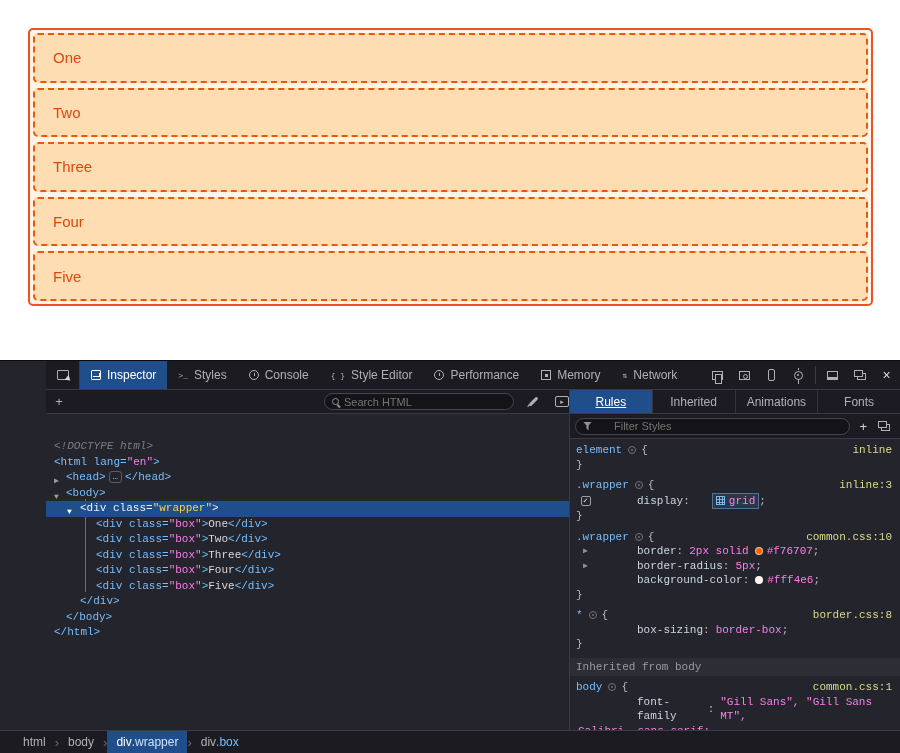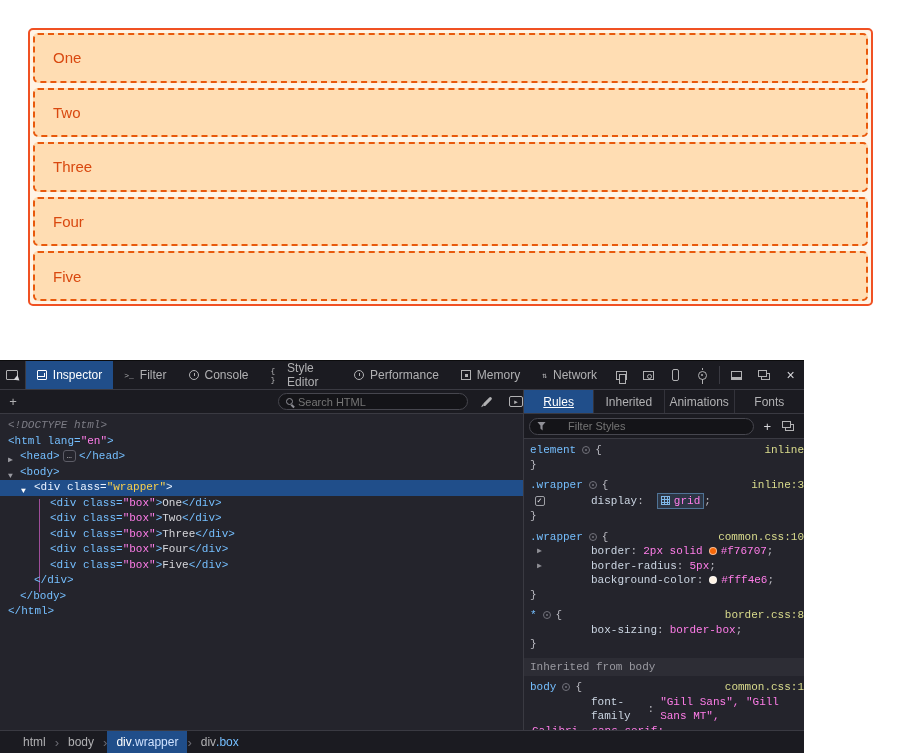--- a/index.html
+++ b/index.html
@@ -8,22 +8,22 @@
            font-family:"Liberation Sans", sans-serif; }
 
   
   .demo-wrapper { position:absolute; left:28px; top:28px; width:845px; height:278px;
     background:#fff4e6; border:2px solid #f05123; border-radius:5px;
     display:grid; grid-template-rows:repeat(5,1fr); gap:5px; padding:3px; }
   .demo-box { background:#ffddb3; border:2px dashed #e8590c; border-radius:5px;
     color:#d9480f; font-size:15px; display:flex; align-items:center; padding-left:18px; }
 
   
-  .devtools { position:absolute; left:0; top:360px; width:804px; height:393px;
-    background:#24242c; border-top:1px solid #0c0c0d; color:#b1b1b3; font-size:12px; }
+  .devtools { position:absolute; left:0; top:360px; width:900px; height:393px;
+    background:#24242c; border-top:1px solid #0c0c0d; color:#b1b1b3; font-size:12px;padding-left:46px; }
 
   
   .dt-toolbar { height:29px; background:#1b1b21; border-bottom:1px solid #3a3a42;
     display:flex; align-items:stretch; }
   .pick-btn { width:34px; display:flex; align-items:center; justify-content:center;
     border-right:1px solid #3a3a42; }
   .pick-glyph { position:relative; width:12px; height:10px; border:1px solid #b1b1b3; border-radius:1px; }
   .pick-glyph::after { content:""; position:absolute; right:-3px; bottom:-3px; width:0; height:0;
     border-left:5px solid #d7d7db; border-top:3px solid transparent; border-bottom:3px solid transparent;
     transform:rotate(40deg); }
@@ -75,21 +75,21 @@
   .slideshow { margin-left:20px; width:14px; height:11px; border:1px solid #b1b1b3; border-radius:2px;
     display:flex; align-items:center; justify-content:center; font-size:7px; color:#b1b1b3; }
 
   
   .markup { flex:1; font-family:"Liberation Mono", monospace; font-size:11px; line-height:15.5px;
     padding-top:4px; position:relative; overflow:hidden; color:#d7d7db; }
   .mline { position:relative; white-space:pre; }
   .tag { color:#75bfff; }
   .attrval { color:#ff7de9; }
   .ntext { color:#d7d7db; }
-  .doctype { color:#7c7c85; font-style:italic; }
+  .doctype { color:#7c7c85; font-style:italic;margin-top:21px; }
   .twisty { position:absolute; font-size:8px; color:#9b9ba2; top:3px; }
   .mline.selected { background:#204e8a; }
   .mline.selected .tag { color:#e9f2ff; }
   .mline.selected .attrval { color:#fbd04c; }
   .mline.selected .twisty { color:#ffffff; }
   .pill { display:inline-block; border:1px solid #5c5c66; border-radius:3px; padding:0 3px;
     font-size:9px; line-height:10px; color:#b1b1b3; margin:0 3px; vertical-align:1px; }
   .guide { position:absolute; left:39px; top:85px; width:1px; height:93px; background:#c75bbf; opacity:.75; }
 
   
@@ -107,35 +107,35 @@
     font-family:"Liberation Sans",sans-serif; }
   .plus-btn { font-size:13px; color:#d7d7db; padding:0 3px; }
   .cls-btn { width:9px; height:7px; border:1px solid #b1b1b3; box-shadow:3px 3px 0 -1px #1b1b21, 3px 3px 0 0 #b1b1b3; margin:-3px 8px 0 2px; }
 
   
   .rules { flex:1; font-family:"Liberation Mono", monospace; font-size:11px; line-height:14.5px;
     padding-top:4px; overflow:hidden; color:#d7d7db; }
   .rule { margin-bottom:6px; }
   .rule-head { position:relative; padding:0 6px; }
   .selector { color:#75bfff; }
-  .src { position:absolute; right:0; top:0; color:#d9db8c; }
+  .src { position:absolute; right:8px; top:0; color:#d9db8c; }
   .target { display:inline-block; width:8px; height:8px; border:1px solid #71717a; border-radius:50%;
     margin:0 5px 0 6px; position:relative; vertical-align:-1px; }
   .target::after { content:""; position:absolute; left:2px; top:2px; width:2px; height:2px; background:#71717a; border-radius:50%; }
   .decl { display:flex; align-items:center; padding-left:8px; }
   .slot { width:15px; flex:none; display:flex; justify-content:center; align-items:center; }
   .cbx { width:10px; height:10px; border:1px solid #9fa0a6; border-radius:2px; display:flex;
     align-items:center; justify-content:center; font-size:8px; color:#e6e6ea; line-height:8px; }
   .exp { font-size:8px; color:#8f8f96; }
   .prop { color:#ccd6e3;margin-left:44px; }
   .punc { color:#b9b9c0; }
   .cssval { color:#ff7de9; margin-left:6px; }
   .cssval.nomargin { margin-left:0; }
   .gridbox { display:inline-flex; align-items:center; gap:4px; border:1px solid #4f7396;
-    background:rgba(117,191,255,.12); padding:0 3px; margin-left:13px; }
+    background:rgba(117,191,255,.12); padding:0 3px; margin-left:22px; }
   .gicon { width:9px; height:9px; border:1px solid #7fb8e8; position:relative; }
   .gicon::before { content:""; position:absolute; left:2px; top:0; bottom:0; width:1px; background:#7fb8e8; box-shadow:3px 0 0 #7fb8e8; }
   .gicon::after { content:""; position:absolute; top:2px; left:0; right:0; height:1px; background:#7fb8e8; box-shadow:0 3px 0 #7fb8e8; }
   .swatch { width:8px; height:8px; border-radius:50%; border:1px solid rgba(255,255,255,.55);
     display:inline-block; margin:0 4px 0 6px; vertical-align:-1px; flex:none; }
   .inherited { margin:5px 0 4px; padding:2px 6px; background:#2d2d35; color:#9a9aa1; font-size:11px; }
   .wrapline { padding-left:8px; }
 
   
   .crumbs { height:23px; background:#1b1b21; border-top:1px solid #3a3a42;
@@ -164,21 +164,21 @@
     <div class="dt-toolbar">
       <div class="pick-btn">
         <span class="pick-glyph"></span>
       </div>
       <div class="dt-tab active">
         <span class="mini box box-line"></span>
         <span>Inspector</span>
       </div>
       <div class="dt-tab">
         <span class="mini">&gt;_</span>
-        <span>Filter</span>
+        <span>Styles</span>
       </div>
       <div class="dt-tab">
         <span class="mini circle"></span>
         <span>Console</span>
       </div>
       <div class="dt-tab">
         <span class="mini">{ }</span>
         <span>Style Editor</span>
       </div>
       <div class="dt-tab">

